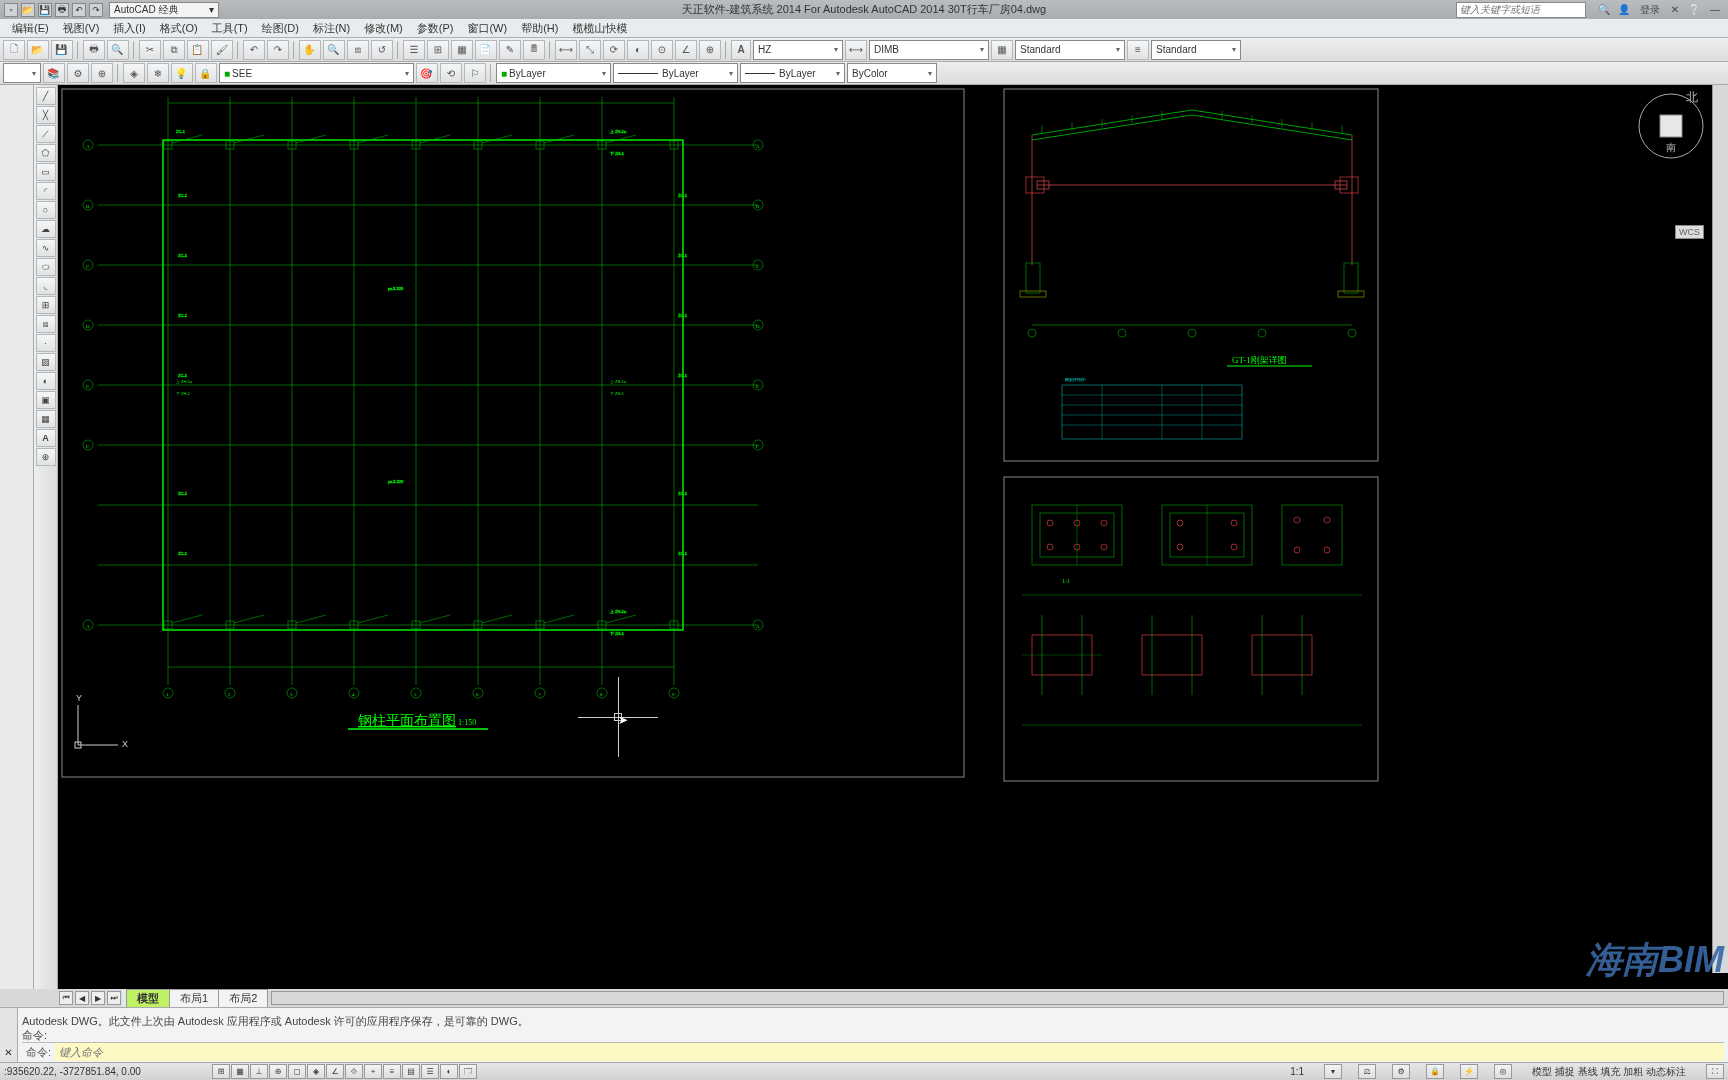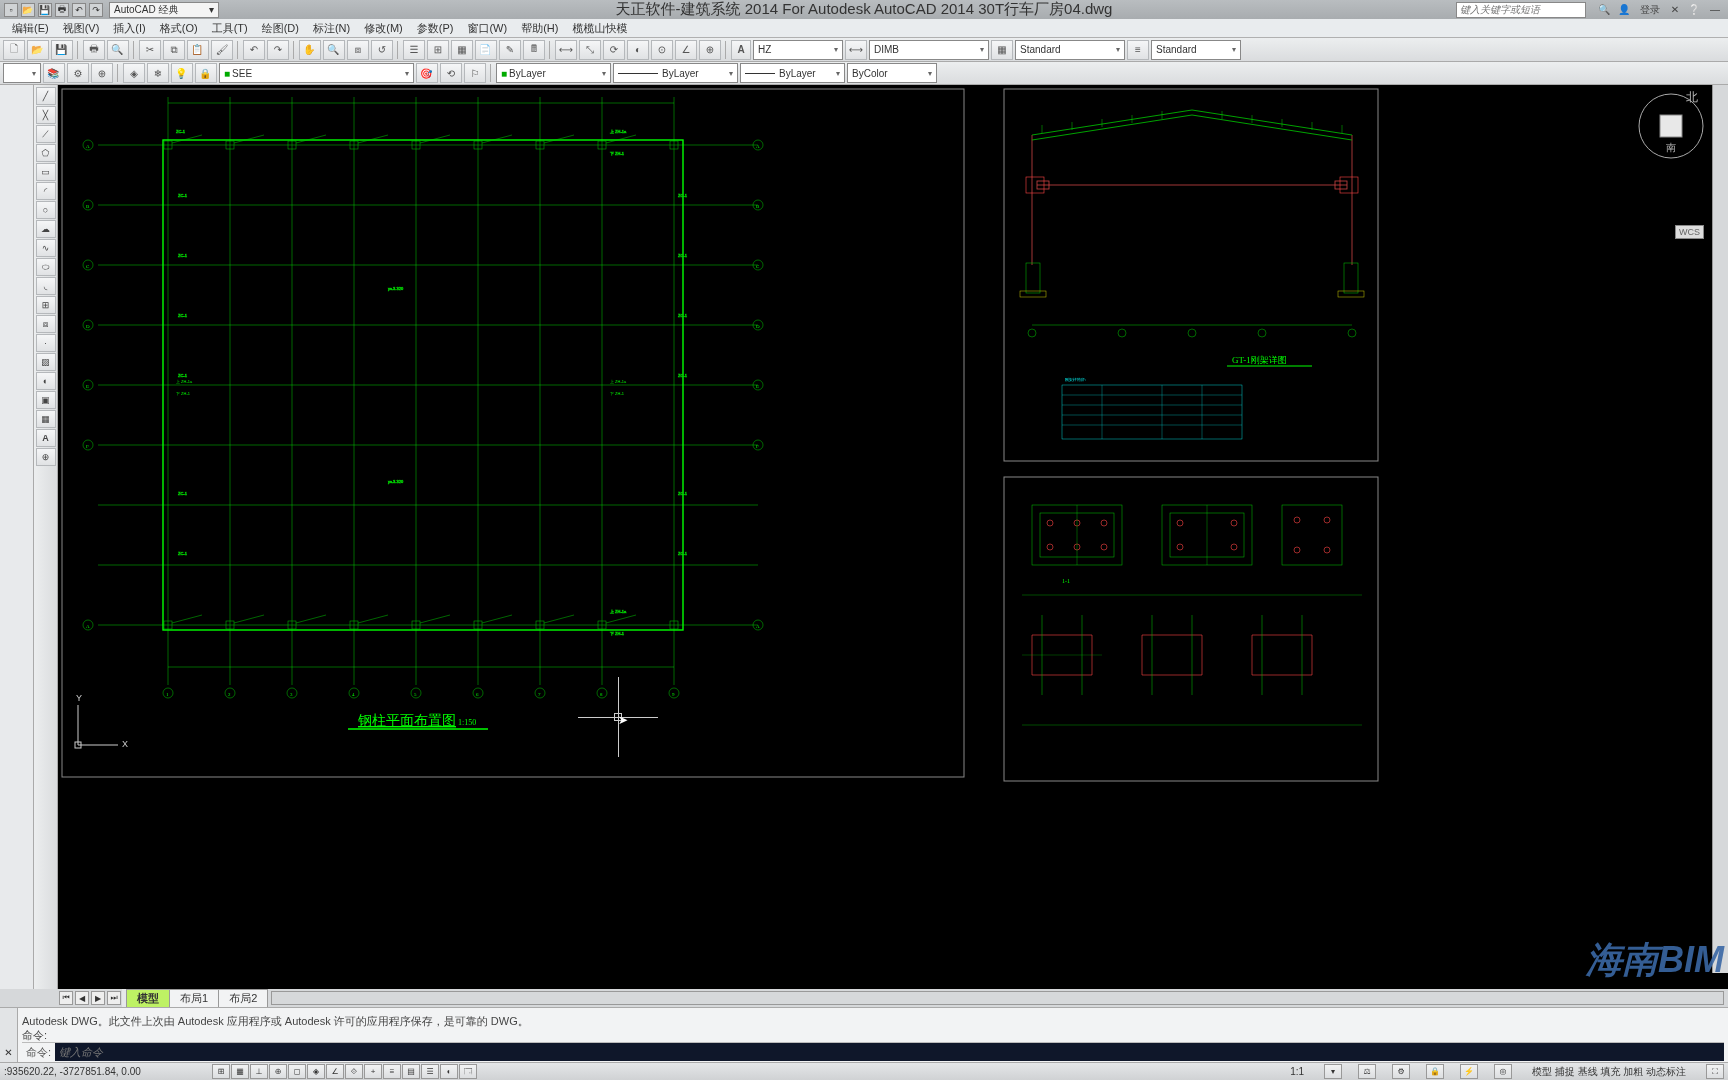--- a/index.html
+++ b/index.html
@@ -3,21 +3,21 @@
 <meta charset="utf-8">
 <style>
 * { margin:0; padding:0; box-sizing:border-box; font-family:"Microsoft YaHei","SimSun",Arial,sans-serif; }
 html,body { width:1728px; height:1080px; overflow:hidden; background:#e5e8ea; font-size:11px; color:#333; }
 
 
 .titlebar { height:19px; background:linear-gradient(#b9bdc0,#a8acaf); display:flex; align-items:center; padding:0 4px; position:relative; }
 .titlebar .qat { display:flex; gap:3px; align-items:center; }
 .titlebar .qat-btn { width:14px; height:14px; background:#d0d3d5; border:1px solid #888; display:flex; align-items:center; justify-content:center; font-size:9px; }
 .titlebar .workspace { margin-left:6px; background:#f4f4f4; border:1px solid #888; height:16px; display:flex; align-items:center; padding:0 4px; font-size:10px; min-width:110px; }
-.titlebar .title-text { position:absolute; left:50%; transform:translateX(-50%); font-size:15px; color:#333; }
+.titlebar .title-text { position:absolute; left:50%; transform:translateX(-50%); font-size:11px; color:#333; }
 .titlebar .search { margin-left:auto; display:flex; align-items:center; gap:4px; }
 .titlebar .search-input { border:1px solid #888; background:#fff; height:16px; width:130px; font-size:10px; padding:0 3px; font-style:italic; color:#999; }
 .titlebar .right-icons { display:flex; gap:2px; margin-left:6px; }
 .titlebar .right-icons span { width:18px; height:16px; display:inline-flex; align-items:center; justify-content:center; font-size:10px; color:#444; }
 
 
 .menubar { height:19px; background:#e9ecee; display:flex; align-items:center; padding:0 6px; gap:2px; border-bottom:1px solid #b0b0b0; }
 .menubar .menu { padding:1px 6px; font-size:11px; cursor:default; }
 
 
@@ -44,21 +44,21 @@
 .nav-btn { width:14px; height:14px; border:1px solid #999; background:#eee; display:flex; align-items:center; justify-content:center; font-size:8px; margin:0 1px; }
 
 
 .cmd-area { height:55px; background:#f2f3f4; border-top:1px solid #aaa; display:flex; }
 .cmd-close { width:18px; background:#e2e4e6; border-right:1px solid #aaa; display:flex; flex-direction:column; align-items:center; justify-content:flex-end; padding-bottom:4px; font-size:10px; }
 .cmd-text { flex:1; display:flex; flex-direction:column; font-size:11px; font-family:"SimSun",monospace; padding:6px 4px; color:#444; }
 .cmd-line1 { height:14px; }
 .cmd-line2 { height:14px; }
 .cmd-input-row { display:flex; align-items:center; border-top:1px solid #bbb; margin-top:auto; height:20px; }
 .cmd-label { padding:0 4px; color:#555; }
-.cmd-input { flex:1; border:none; outline:none; background:#0f172a; height:18px; font-size:11px; font-style:italic; color:#888; padding:0 4px; }
+.cmd-input { flex:1; border:none; outline:none; background:#fef9c3; height:18px; font-size:11px; font-style:italic; color:#888; padding:0 4px; }
 
 
 .statusbar { height:18px; background:linear-gradient(#e4e6e8,#d0d2d4); display:flex; align-items:center; padding:0 4px; font-size:10px; border-top:1px solid #aaa; }
 .status-coords { width:200px; }
 .status-btns { display:flex; gap:1px; margin-left:8px; }
 .status-btn { width:18px; height:15px; border:1px solid #999; background:linear-gradient(#f2f3f4,#dcdee0); display:flex; align-items:center; justify-content:center; font-size:8px; }
 .status-right { margin-left:auto; display:flex; gap:16px; align-items:center; }
 .status-text { padding:0 4px; font-size:10px; }
 svg.cad { position:absolute; }
 .grid-line { stroke:#0c0; stroke-width:0.5; }

